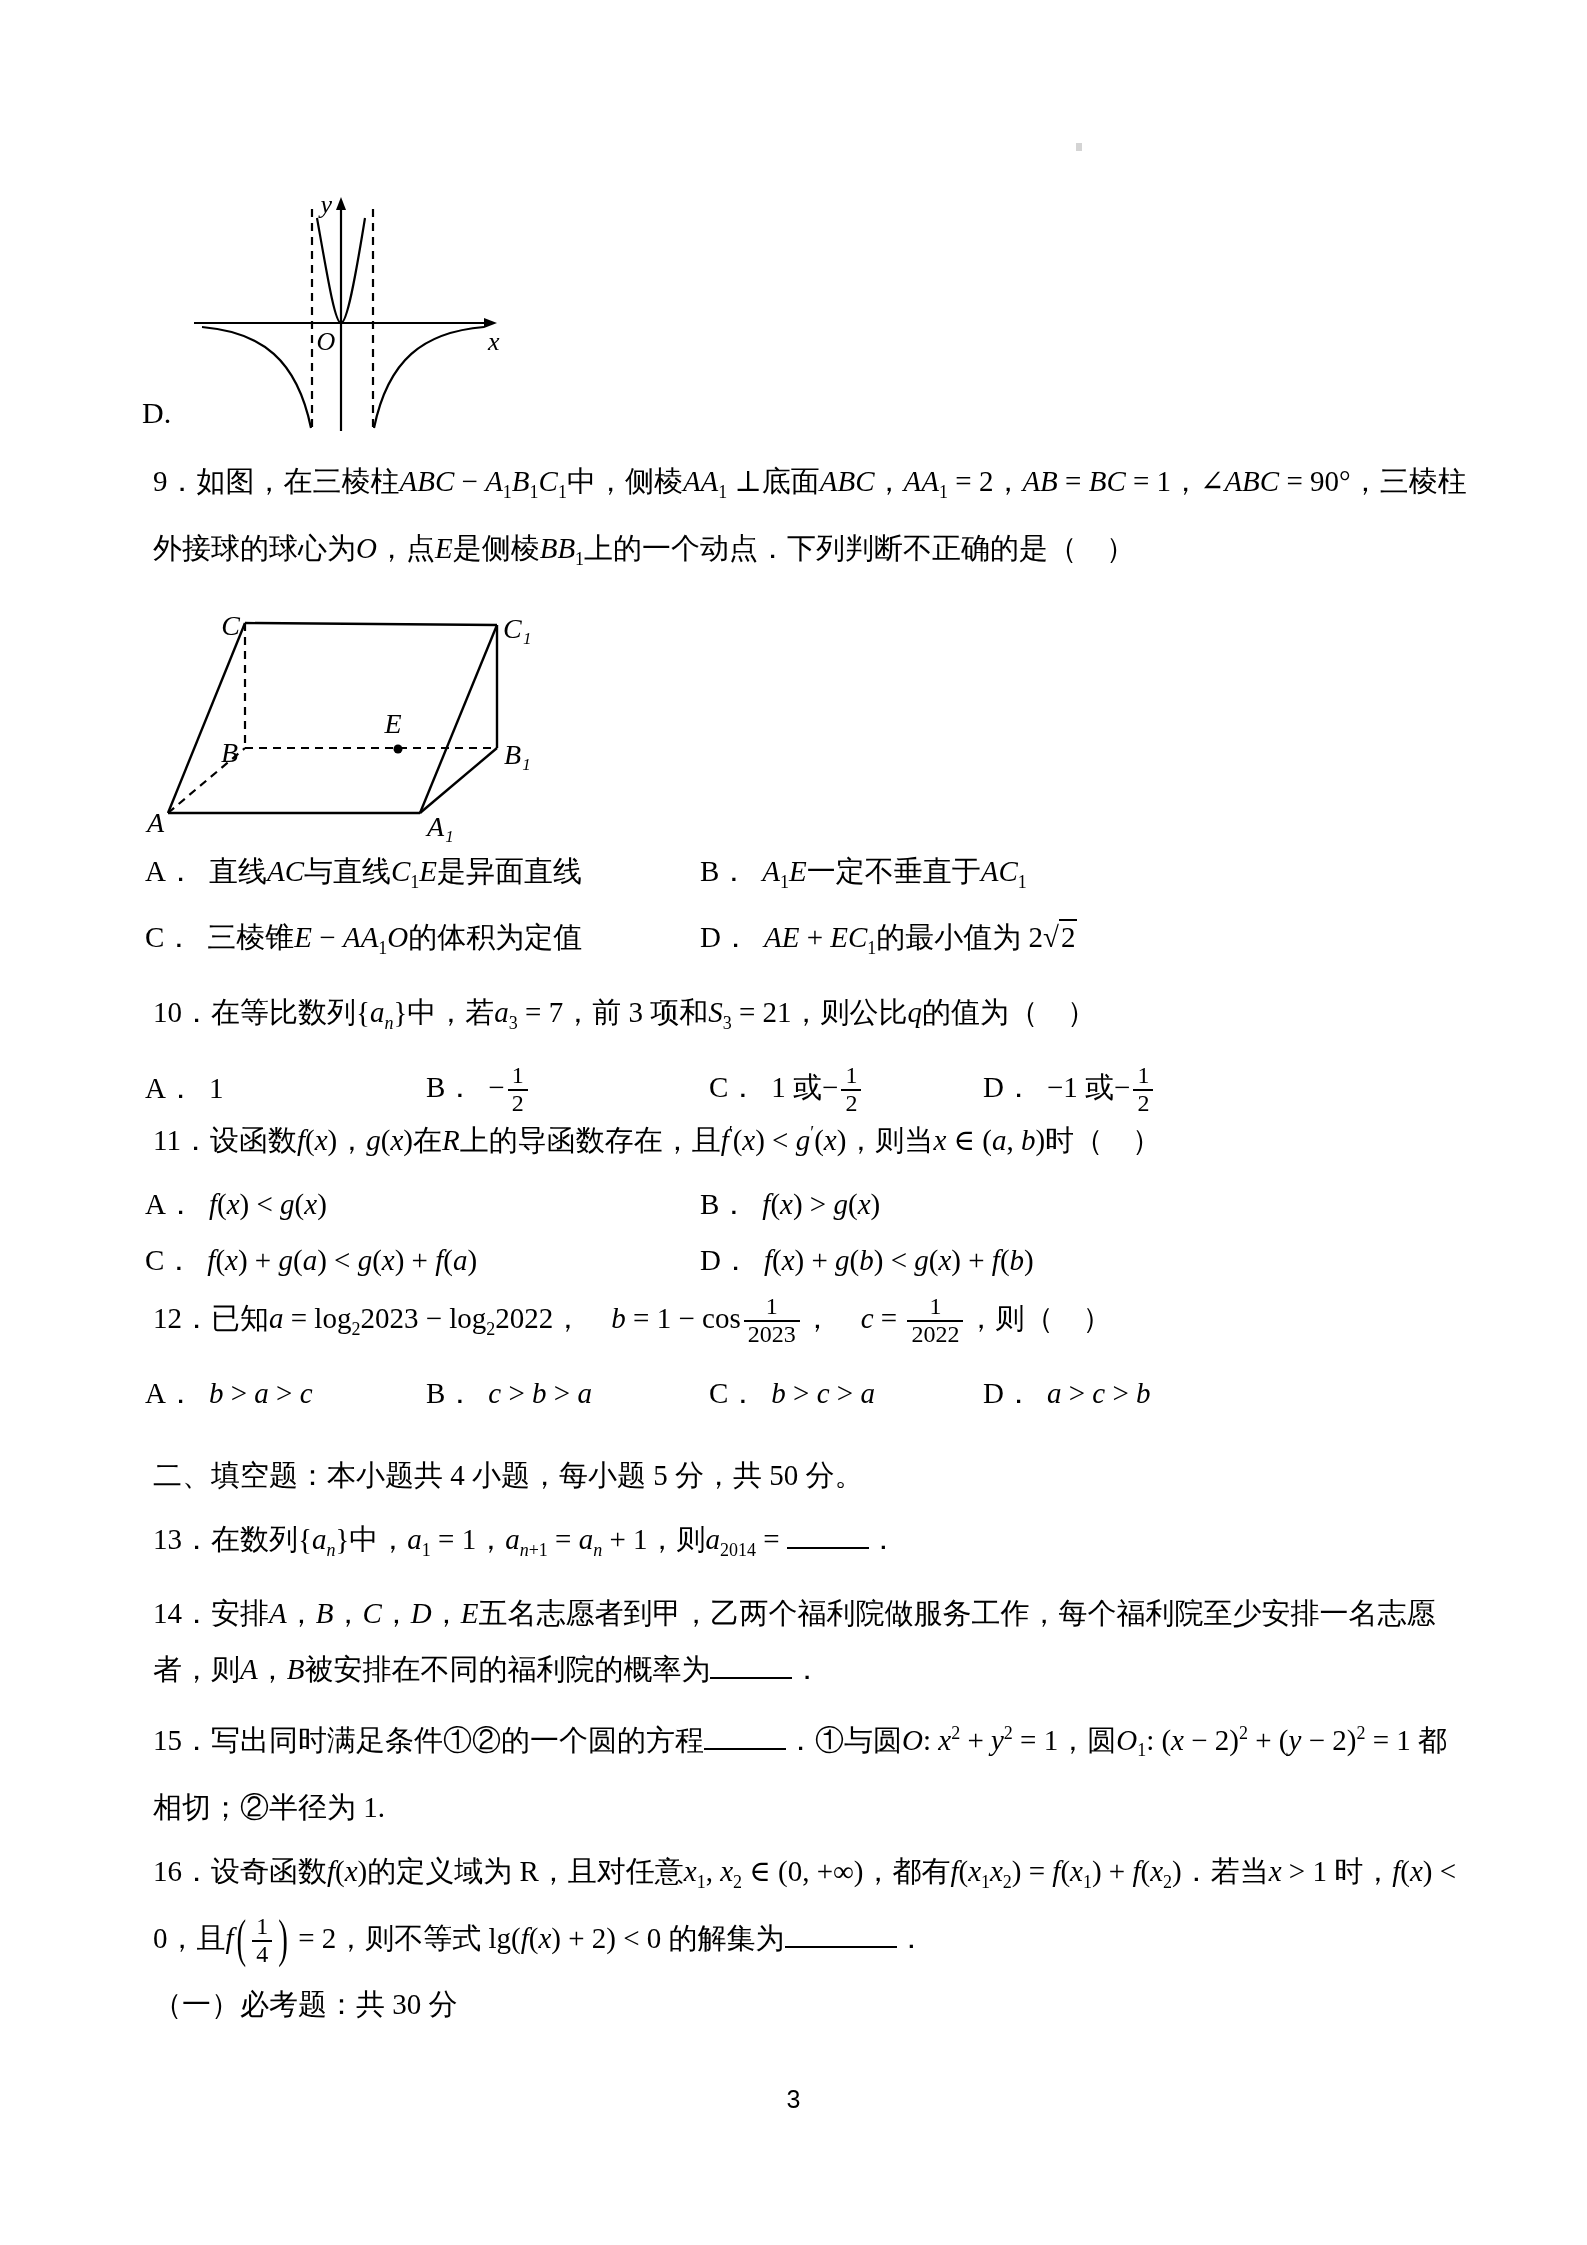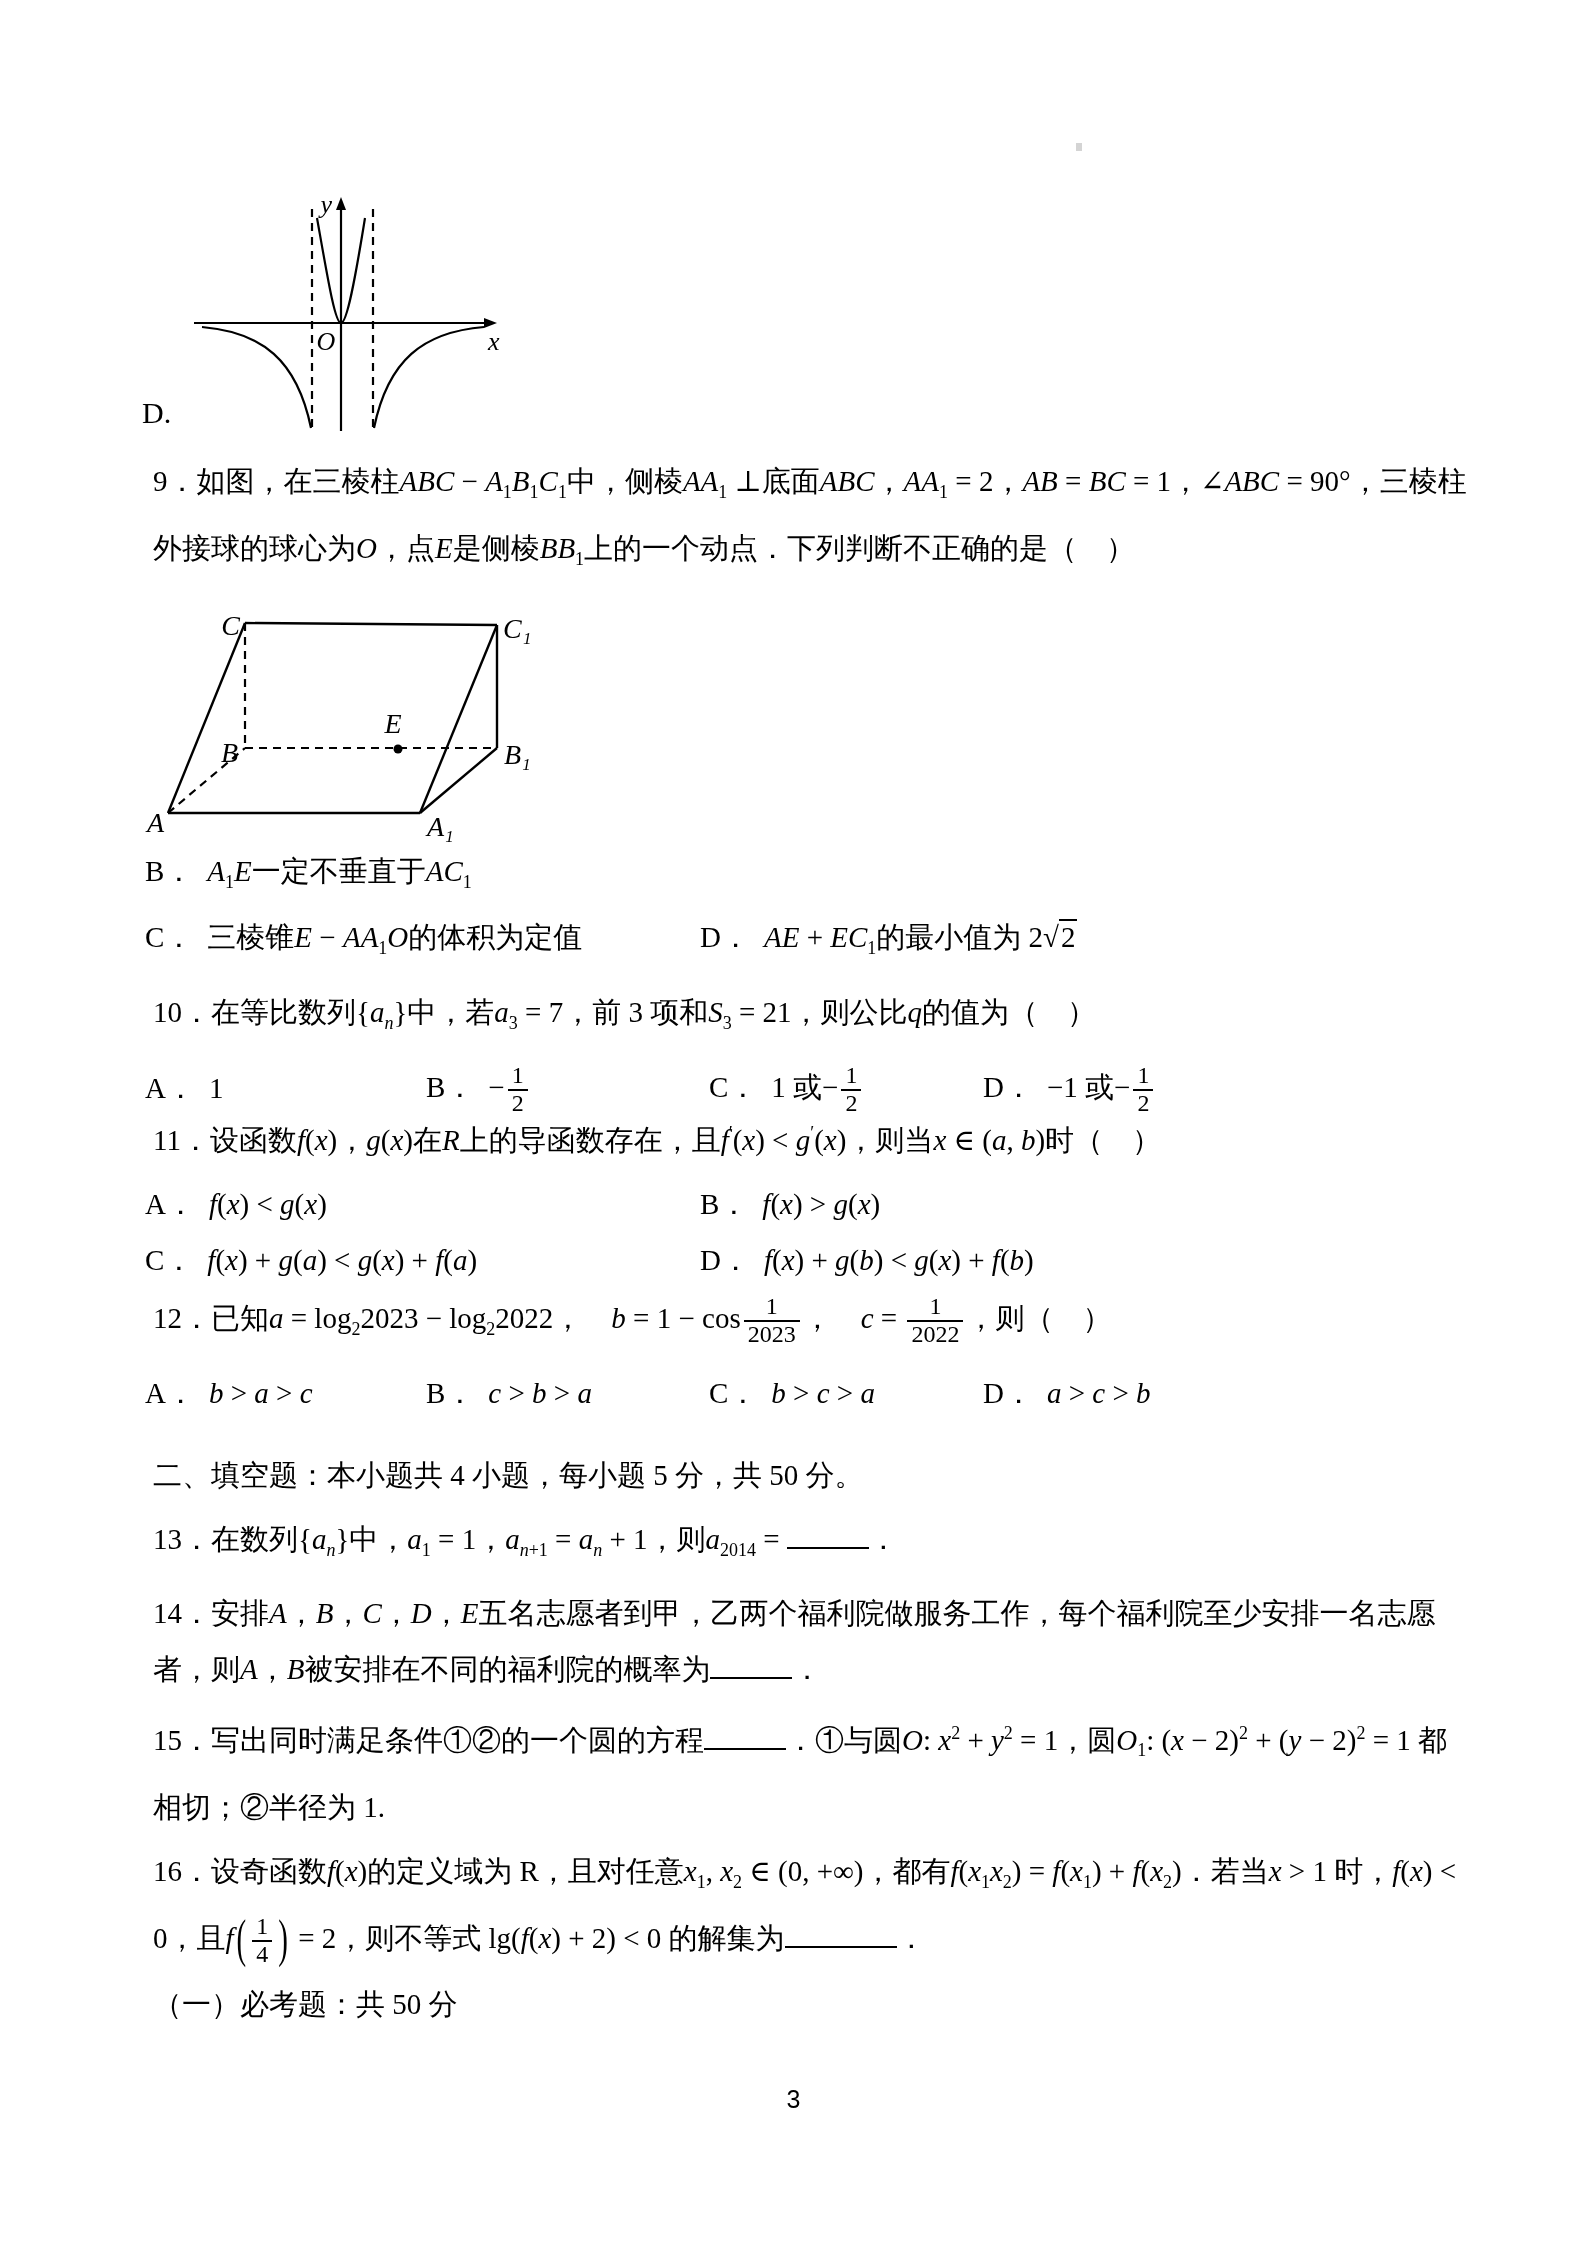--- a/index.html
+++ b/index.html
@@ -95,20 +95,21 @@
       <text x="363" y="33" font-size="28" font-style="italic" text-anchor="start">C₁</text>
       <text x="98" y="157" font-size="28" font-style="italic" text-anchor="end">B</text>
       <text x="364" y="159" font-size="28" font-style="italic" text-anchor="start">B₁</text>
       <text x="24" y="227" font-size="28" font-style="italic" text-anchor="end">A</text>
       <text x="287" y="231" font-size="28" font-style="italic" text-anchor="start">A₁</text>
       <text x="253" y="128" font-size="28" font-style="italic" text-anchor="middle">E</text>
     </svg>
   </div>
 
   <div class="row2">
+    <span class="opt"><span class="olabel">A．</span><span>直线<i>AC</i>与直线<i>C</i><sub>1</sub><i>E</i>是异面直线</span></span>
     <span class="opt"><span class="olabel">B．</span><span><i>A</i><sub>1</sub><i>E</i>一定不垂直于<i>AC</i><sub>1</sub></span></span>
   </div>
   <div class="row2">
     <span class="opt"><span class="olabel">C．</span><span>三棱锥<i>E</i> − <i>AA</i><sub>1</sub><i>O</i>的体积为定值</span></span>
     <span class="opt"><span class="olabel">D．</span><span><i>AE</i> + <i>EC</i><sub>1</sub>的最小值为 2<span class="sq">√<span class="sqb">2</span></span></span></span>
   </div>
 
   <p class="q mt8">10．在等比数列{<i>a<sub>n</sub></i>}中，若<i>a</i><sub>3</sub> = 7，前 3 项和<i>S</i><sub>3</sub> = 21，则公比<i>q</i>的值为（　）</p>
   <div class="row4">
     <span class="opt"><span class="olabel">A．</span><span>1</span></span>
@@ -152,17 +153,17 @@
 
   <p class="q sec mt26">二、填空题：本小题共 4 小题，每小题 5 分，共 50 分。</p>
   <p class="q">13．在数列{<i>a<sub>n</sub></i>}中，<i>a</i><sub>1</sub> = 1，<i>a</i><sub><i>n</i>+1</sub> = <i>a<sub>n</sub></i> + 1，则<i>a</i><sub>2014</sub> = <span class="bl w80"></span>．</p>
   <p class="q">14．安排<i>A</i>，<i>B</i>，<i>C</i>，<i>D</i>，<i>E</i>五名志愿者到甲，乙两个福利院做服务工作，每个福利院至少安排一名志愿者，则<i>A</i>，<i>B</i>被安排在不同的福利院的概率为<span class="bl w80"></span>．</p>
   <p class="q">15．写出同时满足条件①②的一个圆的方程<span class="bl w80"></span>．①与圆<i>O</i>: <i>x</i><sup>2</sup> + <i>y</i><sup>2</sup> = 1，圆<i>O</i><sub>1</sub>: (<i>x</i> − 2)<sup>2</sup> + (<i>y</i> − 2)<sup>2</sup> = 1 都相切；②半径为 1.</p>
   <p class="q">16．设奇函数<i>f</i>(<i>x</i>)的定义域为 R，且对任意<i>x</i><sub>1</sub>, <i>x</i><sub>2</sub> ∈ (0, +∞)，都有<i>f</i>(<i>x</i><sub>1</sub><i>x</i><sub>2</sub>) = <i>f</i>(<i>x</i><sub>1</sub>) + <i>f</i>(<i>x</i><sub>2</sub>)．若当<i>x</i> &gt; 1 时，<i>f</i>(<i>x</i>) &lt; 0，且<i>f</i><span class="bp">(</span><span class="fr">
         <span class="n">1</span>
         <span class="d">4</span>
       </span><span class="bp">)</span> = 2，则不等式 lg(<i>f</i>(<i>x</i>) + 2) &lt; 0 的解集为<span class="bl w110"></span>．</p>
 
-  <p class="q sec">（一）必考题：共 50 分</p>
+  <p class="q sec">（一）必考题：共 30 分</p>
 
 </div>
 
 <div class="pageno">3</div>
 
 </body></html>

